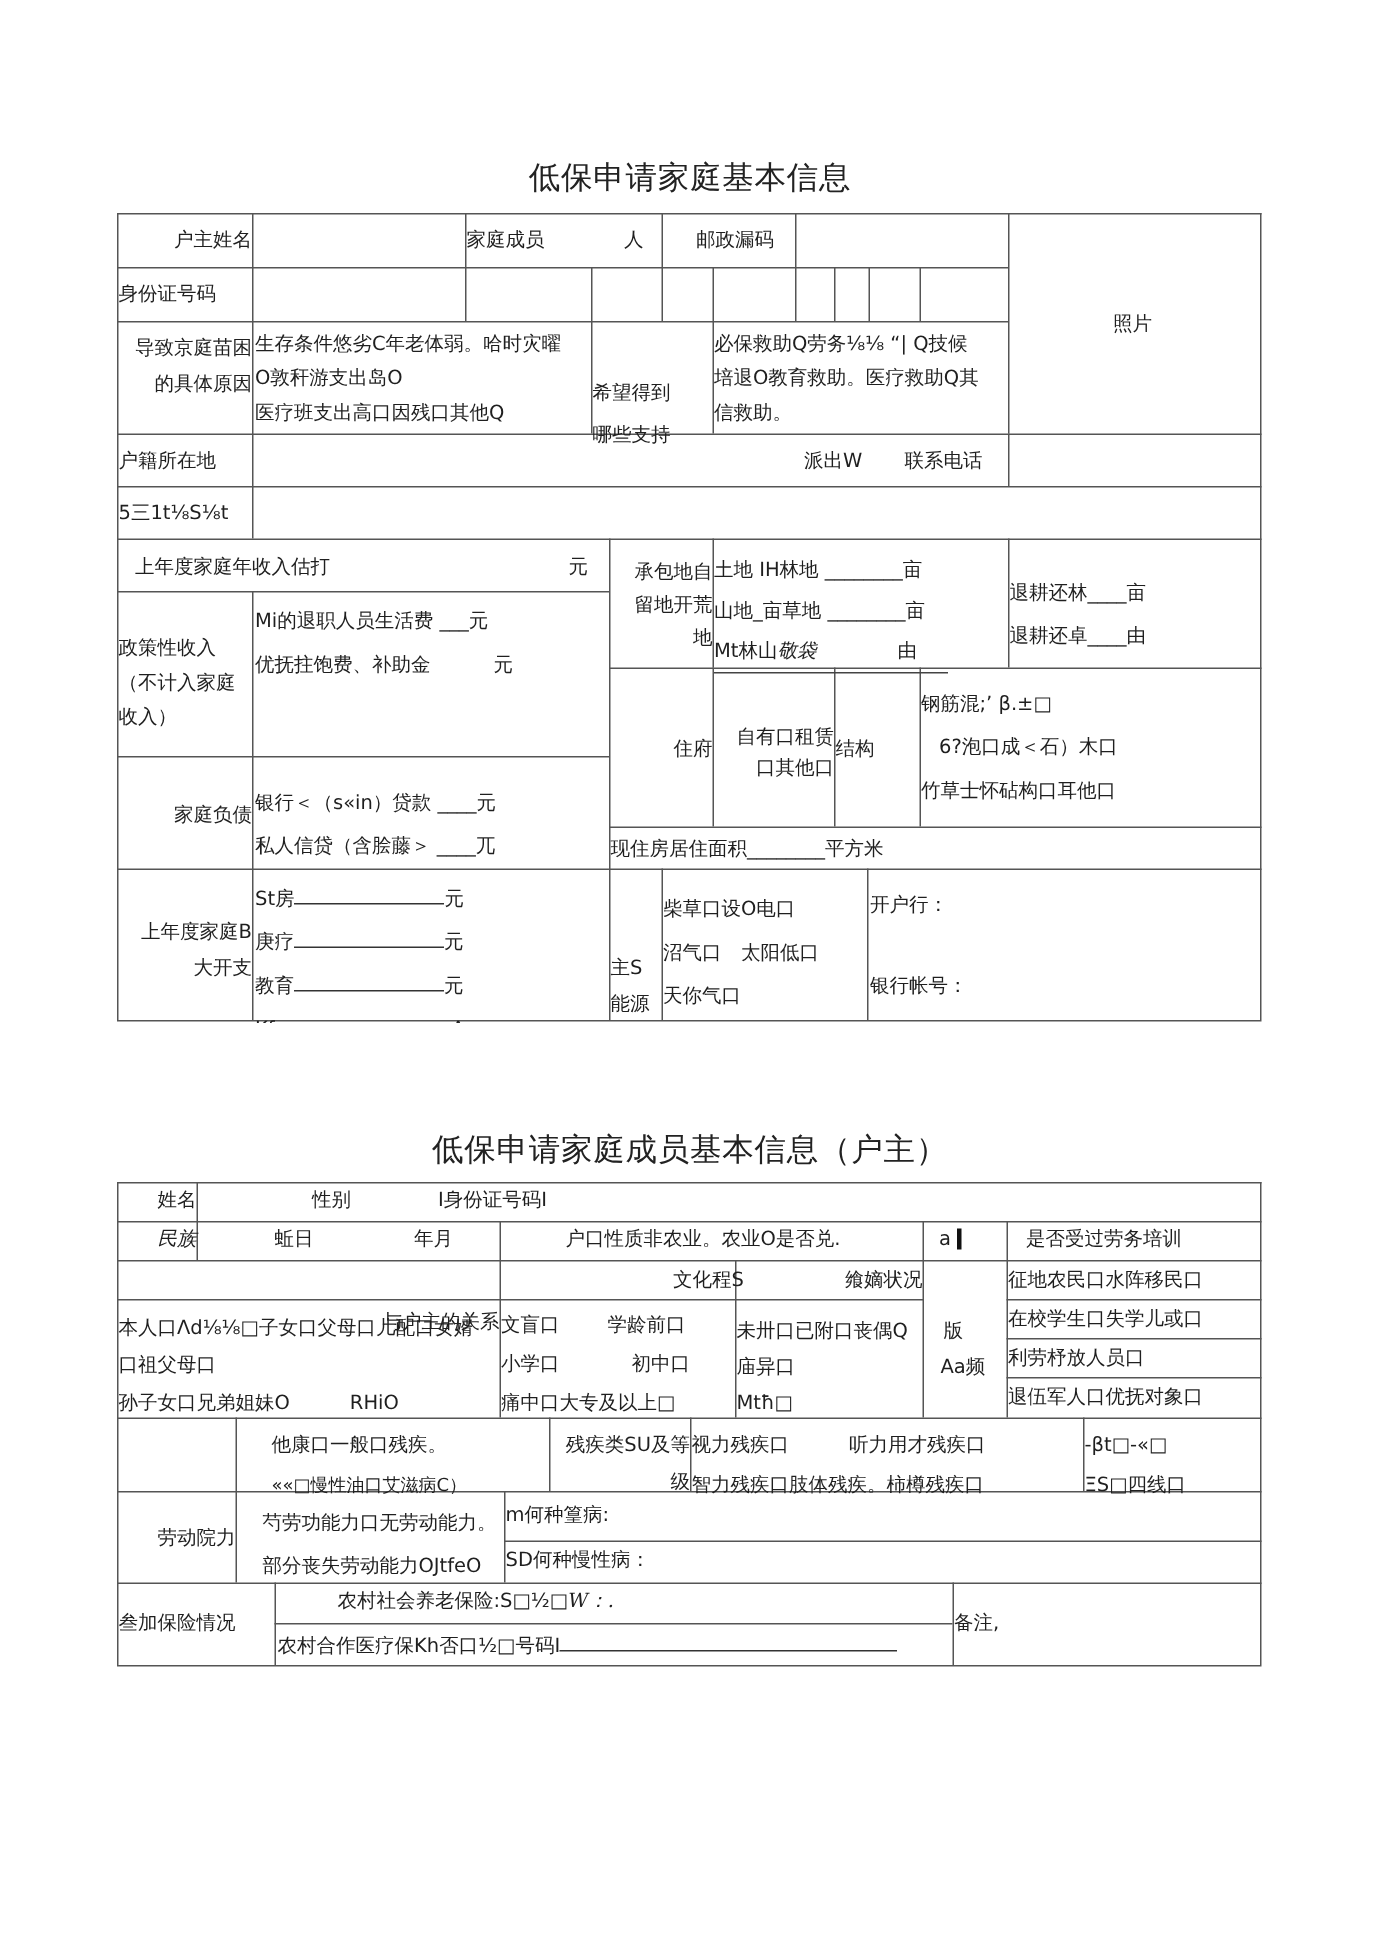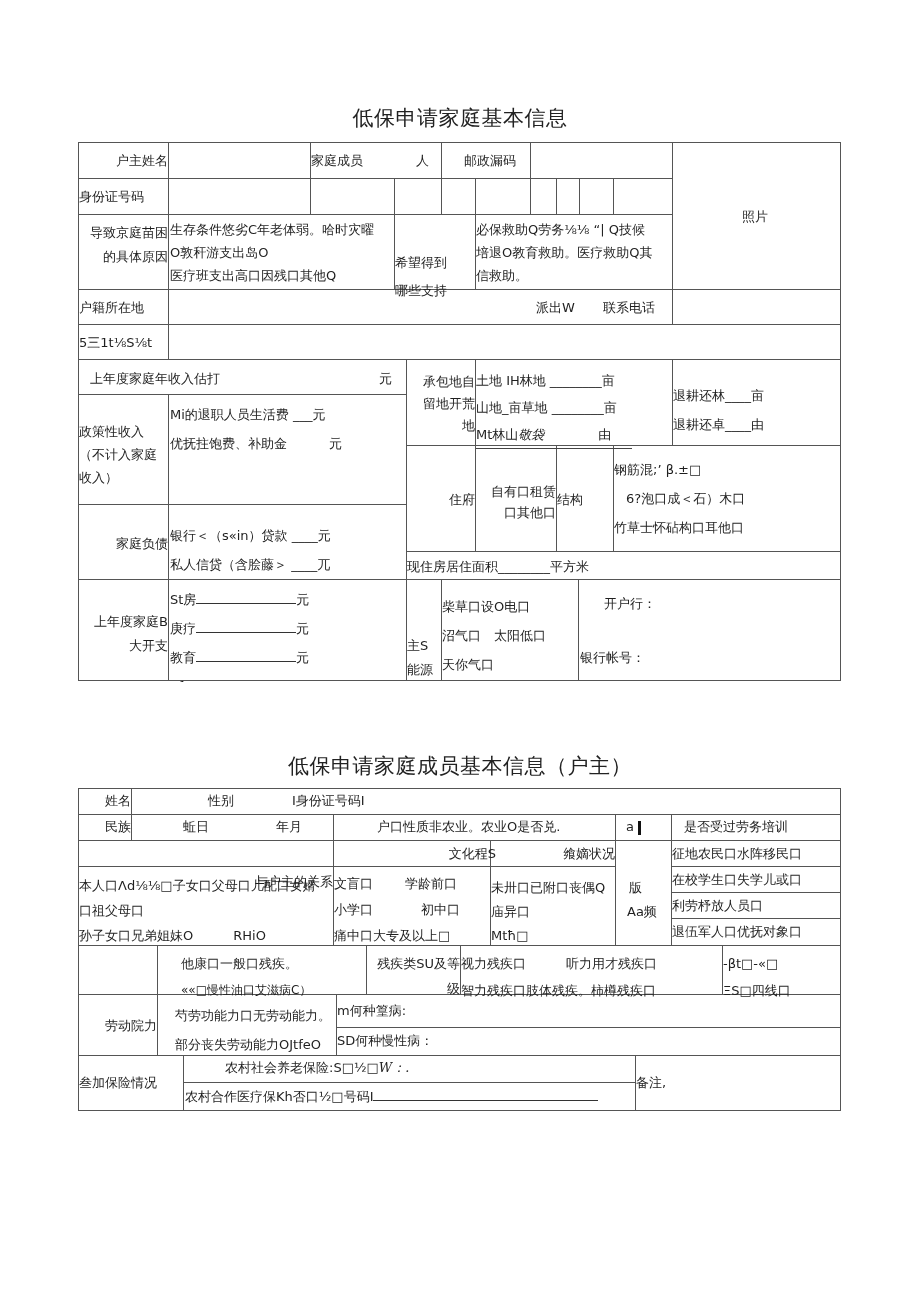--- a/index.html
+++ b/index.html
@@ -158,21 +158,21 @@
 
 <div class="t" style="left:407px; top:634px; line-height:24px;">
   <div>主S</div>
   <div>能源</div>
 </div>
 <div class="t" style="left:442px; top:592px; line-height:29px;">
   <div>柴草口设O电口</div>
   <div>沼气口　太阳低口</div>
   <div>天你气口</div>
 </div>
-<div class="t" style="left:580px; top:596px;padding-left:24px;">开户行：</div>
+<div class="t" style="left:580px; top:596px;">开户行：</div>
 <div class="t" style="left:580px; top:650px;">银行帐号：</div>
 
 <div class="title" style="top:752px;">低保申请家庭成员基本信息（户主）</div>
 
 <div>
 
   <div class="ln h" style="left:78px; top:788px; width:763px;"></div>
   <div class="ln h" style="left:78px; top:814px; width:763px;"></div>
   <div class="ln h" style="left:78px; top:840px; width:763px;"></div>
   <div class="ln h" style="left:78px; top:866px; width:538px;"></div>
@@ -199,21 +199,21 @@
   <div class="ln v" style="left:722px; top:945px; height:49px;"></div>
   <div class="ln v" style="left:336px; top:994px; height:61px;"></div>
   <div class="ln v" style="left:183px; top:1055px; height:55px;"></div>
   <div class="ln v" style="left:635px; top:1055px; height:55px;"></div>
 </div>
 
 <div class="t c" style="left:78px; width:53px; top:793px;">姓名</div>
 <div class="t" style="left:208px; top:793px;">性别</div>
 <div class="t" style="left:292px; top:793px;">I身份证号码I</div>
 
-<div class="t c" style="left:78px; width:53px; top:819px;">民族</div>
+<div class="t c" style="left:78px; width:53px; top:819px;font-style:italic;">民族</div>
 <div class="t" style="left:183px; top:819px;">蚯日</div>
 <div class="t" style="left:276px; top:819px;">年月</div>
 <div class="t" style="left:377px; top:819px;">户口性质非农业。农业O是否兑.</div>
 <div class="t" style="left:626px; top:819px;"><span>a</span><span class="bar"></span></div>
 <div class="t" style="left:684px; top:819px;">是否受过劳务培训</div>
 
 <div class="t c" style="left:78px; width:255px; top:846px;margin-top:28px;">与户主的关系</div>
 <div class="t c" style="left:339px; width:157px; top:846px;">文化程S</div>
 <div class="t c" style="left:490px; width:125px; top:846px;">飨嫡状况</div>
 <div class="t" style="left:672px; top:846px;">征地农民口水阵移民口</div>

